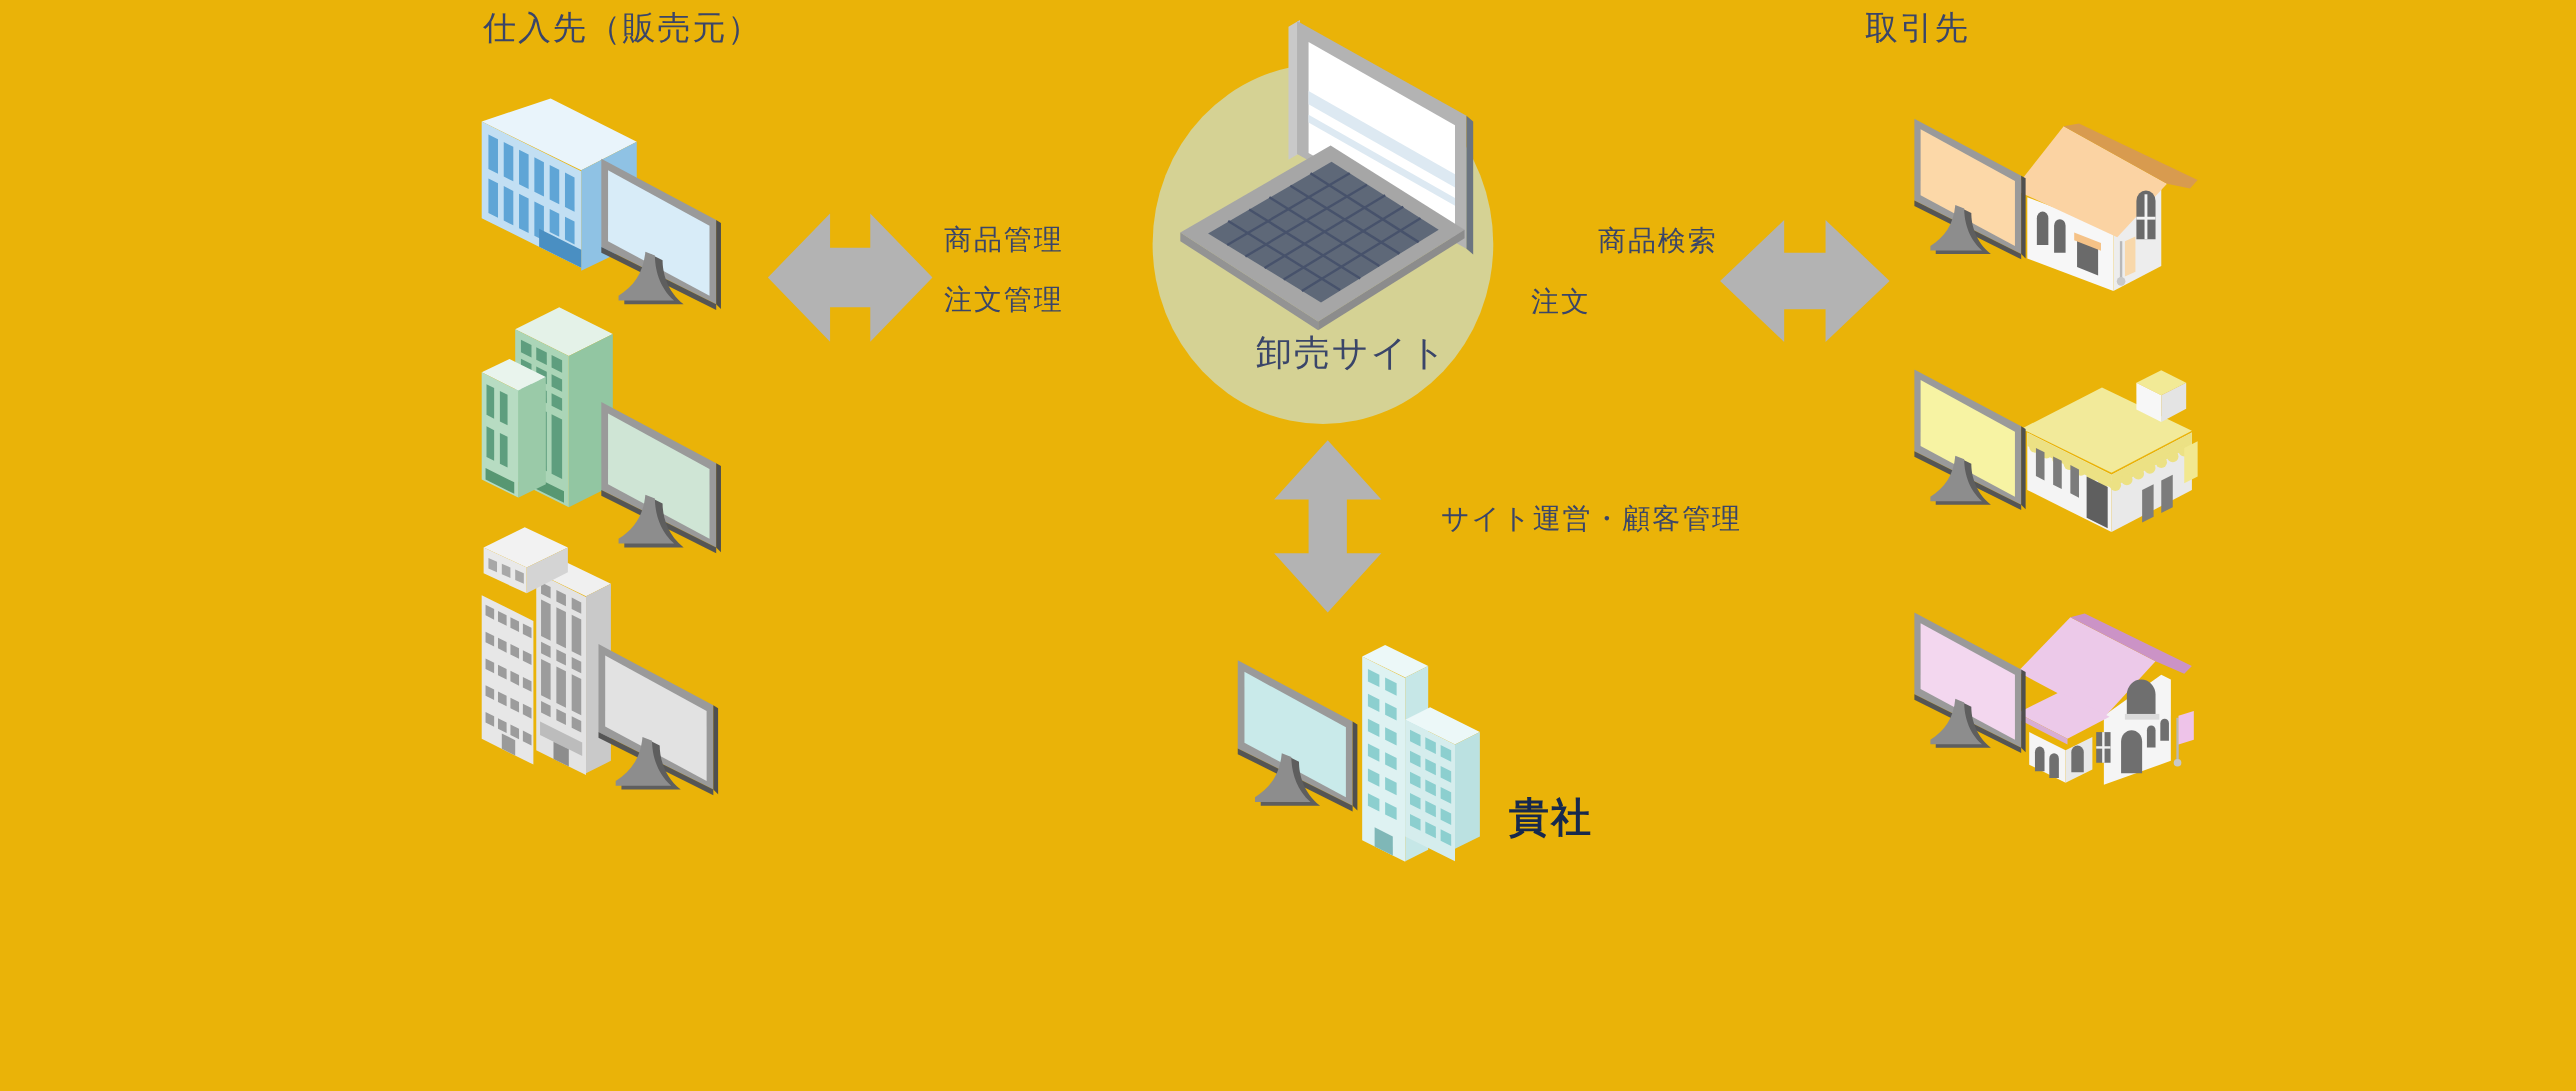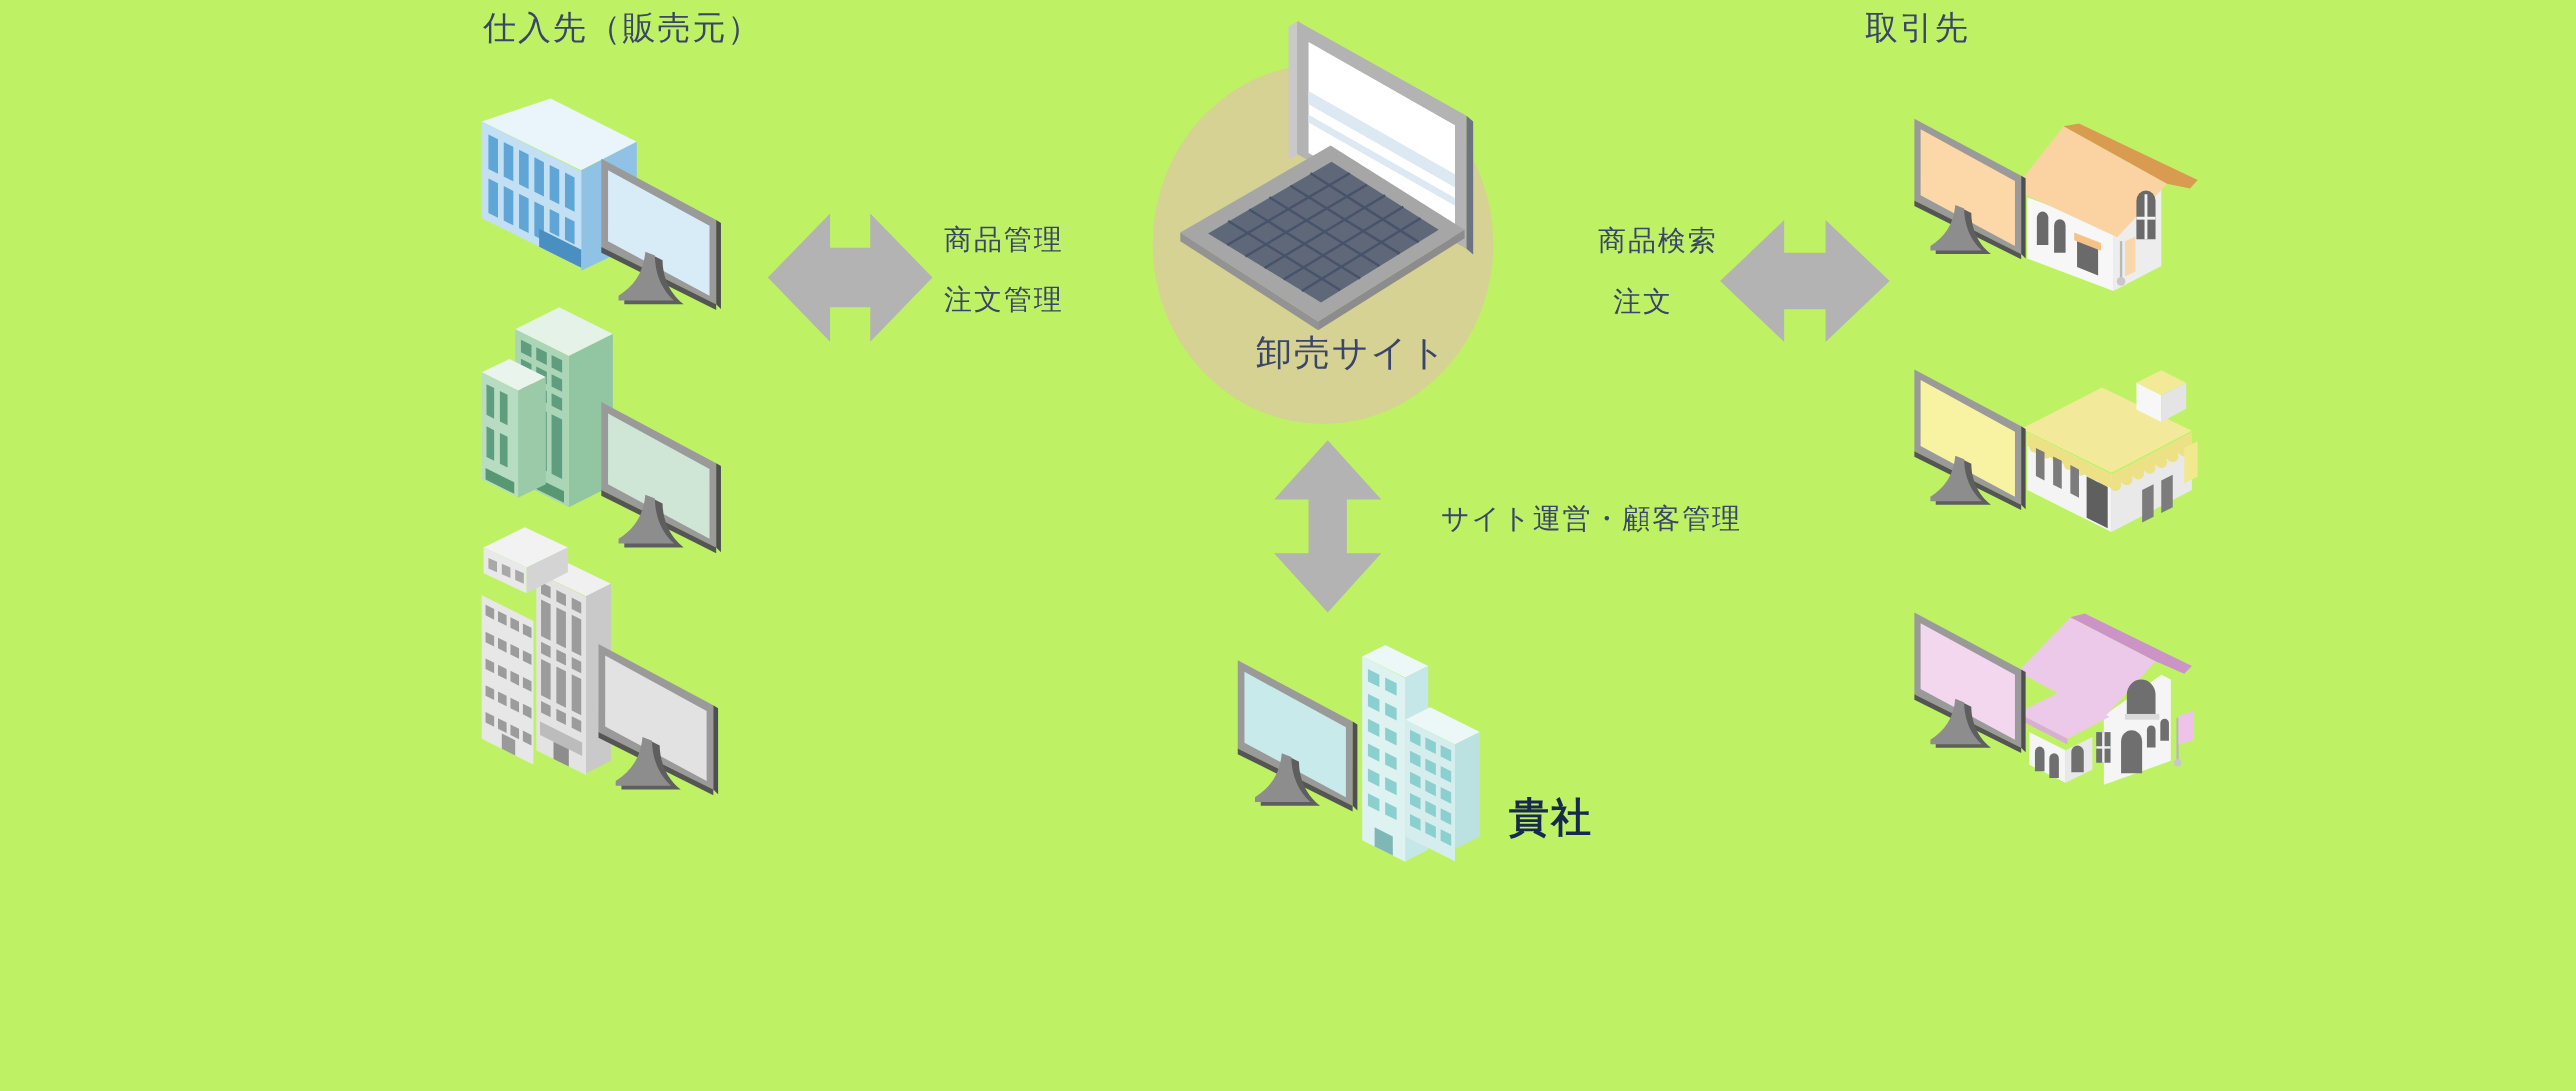--- a/index.html
+++ b/index.html
@@ -1,28 +1,28 @@
 <!DOCTYPE html>
 <html><head>
 <meta charset="utf-8">
 <style>
   html,body{margin:0;padding:0;background:#ffffff;}
   #stage{
-    position:relative;width:2576px;height:1091px;background:#bef264;
+    position:relative;width:2576px;height:1091px;background:#eab308;
     font-family:"Liberation Sans","DejaVu Sans",sans-serif;overflow:hidden;
   }
   #scene{position:absolute;left:0;top:0;}
   .lbl{
     position:absolute;line-height:1;white-space:nowrap;
     color:#3a4569;font-size:28px;letter-spacing:1.9px;
   }
   .title{font-size:33px;}
   .center-lbl{font-size:36px;}
   .company-lbl{font-size:40px;font-weight:bold;color:#17294d;}
-  .centered{text-align:right;}
+  .centered{text-align:left;}
 </style>
 </head>
 <body>
 
 <div id="stage">
 
 <svg id="scene" width="2576" height="1091" viewBox="0 0 2691 1140">
   <defs>
     <g id="monitor">
       <polygon points="0,0 120,64 120,152 0,92" fill="#9a9a9a"></polygon>

